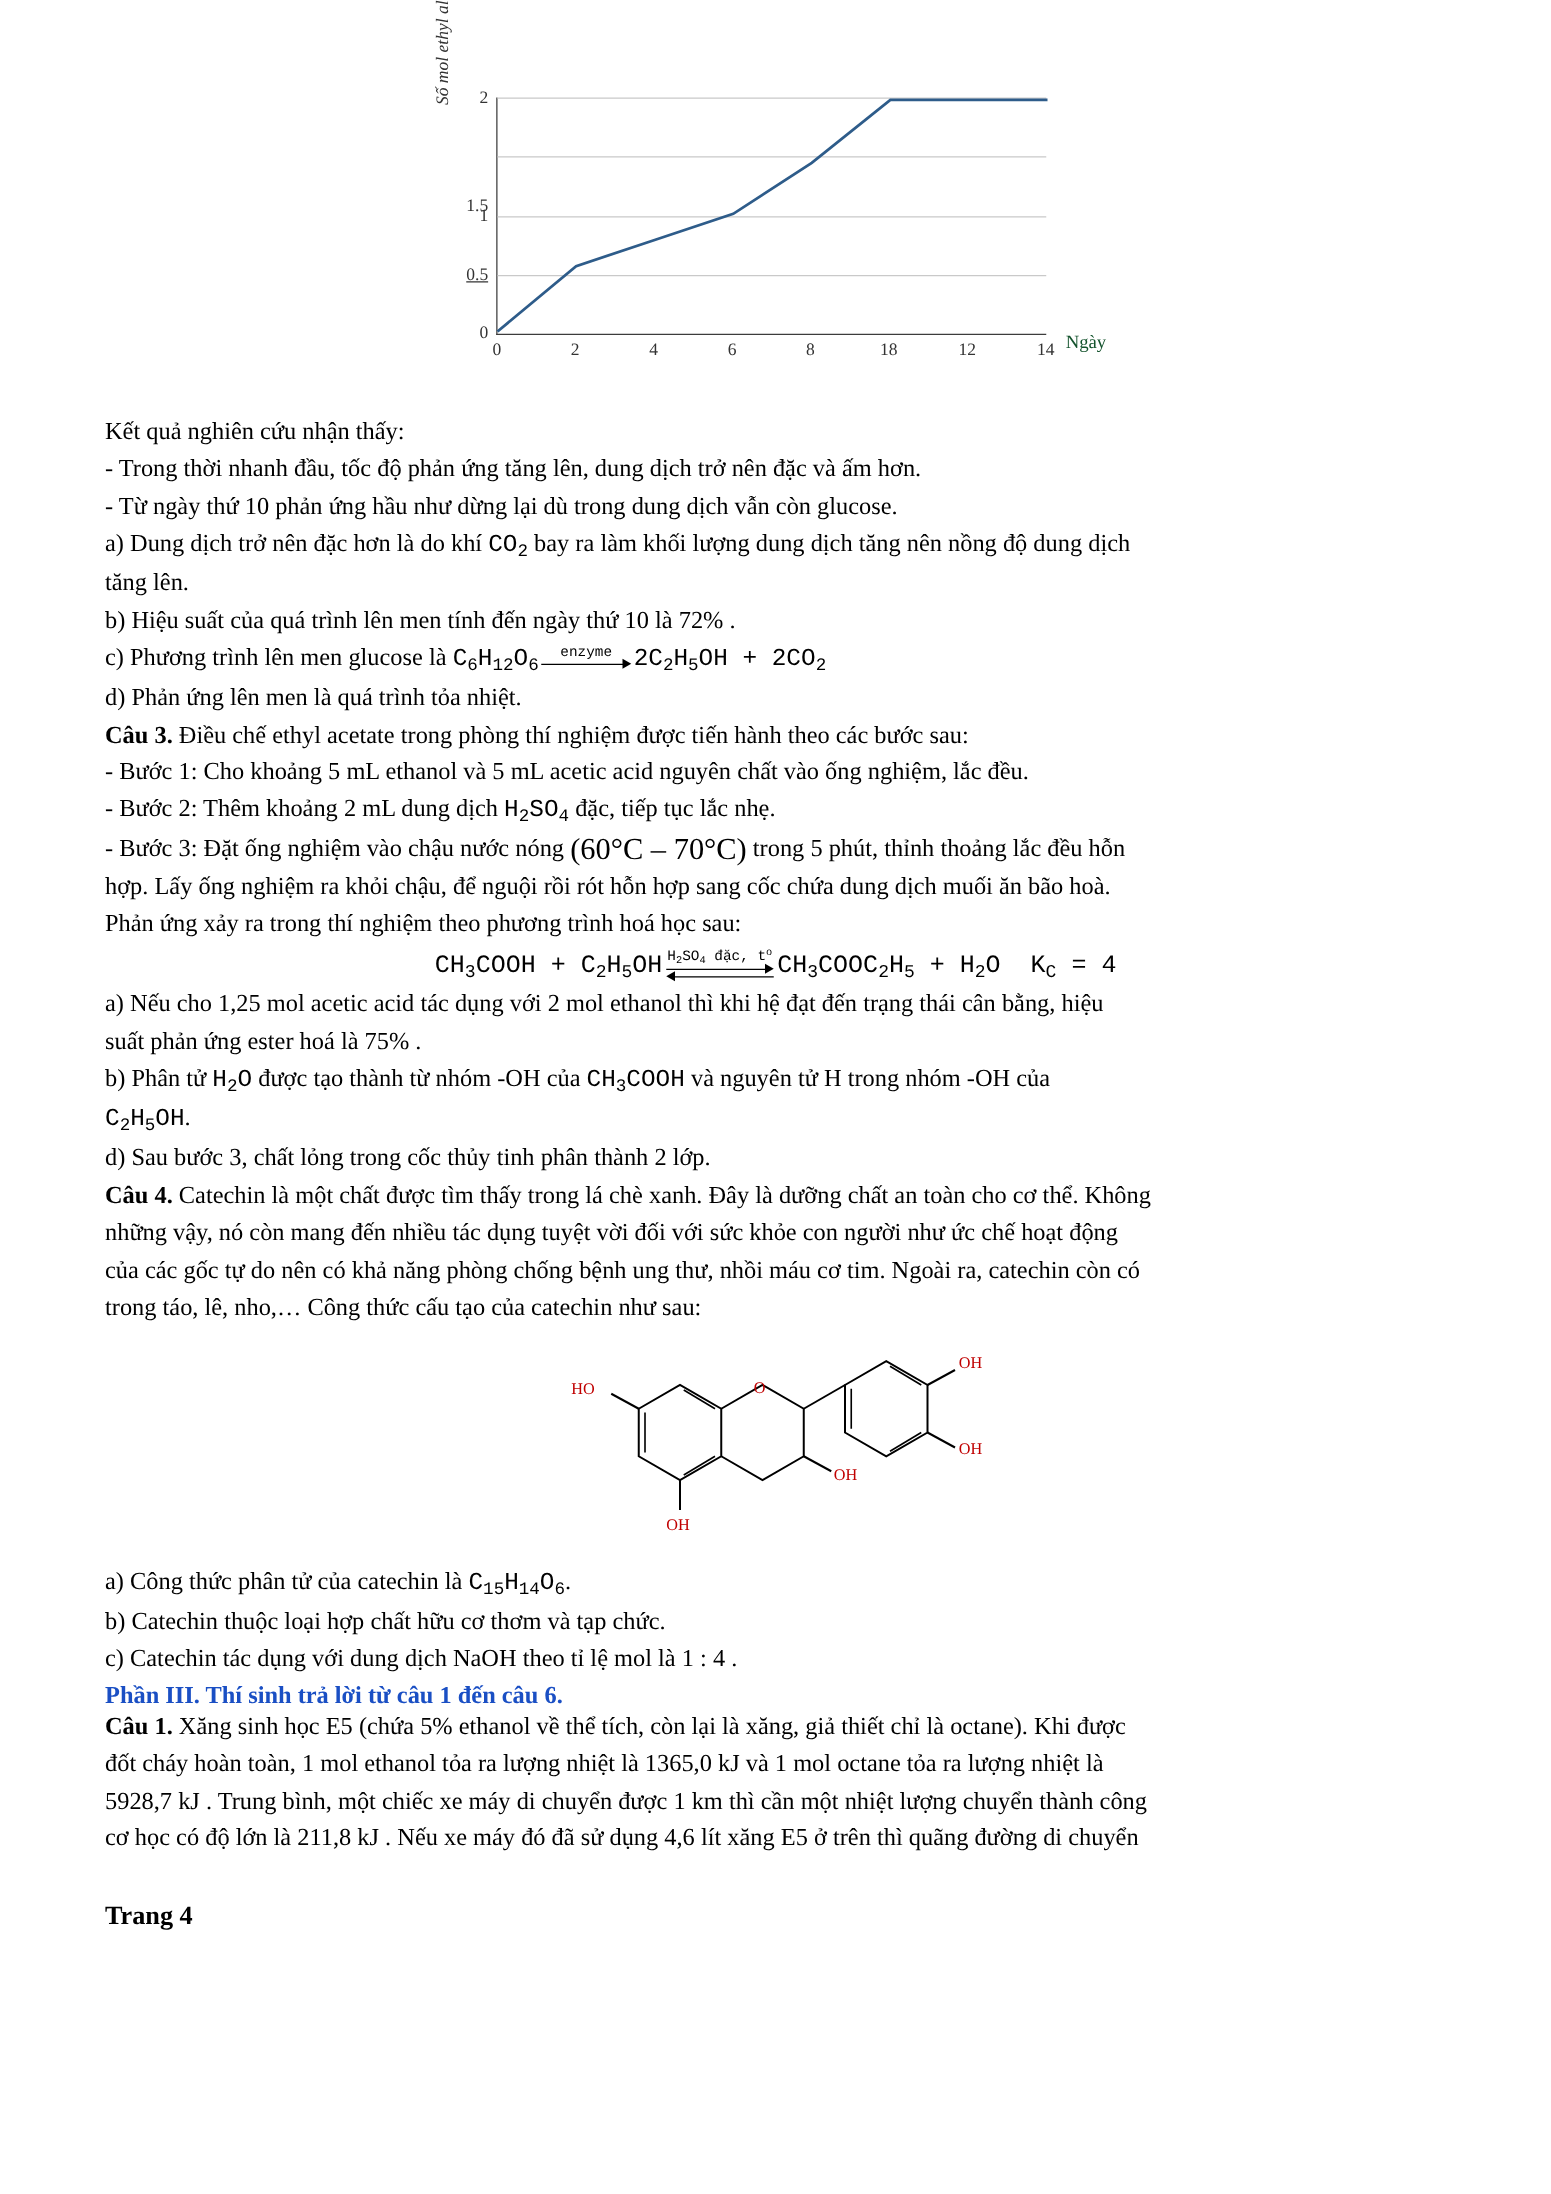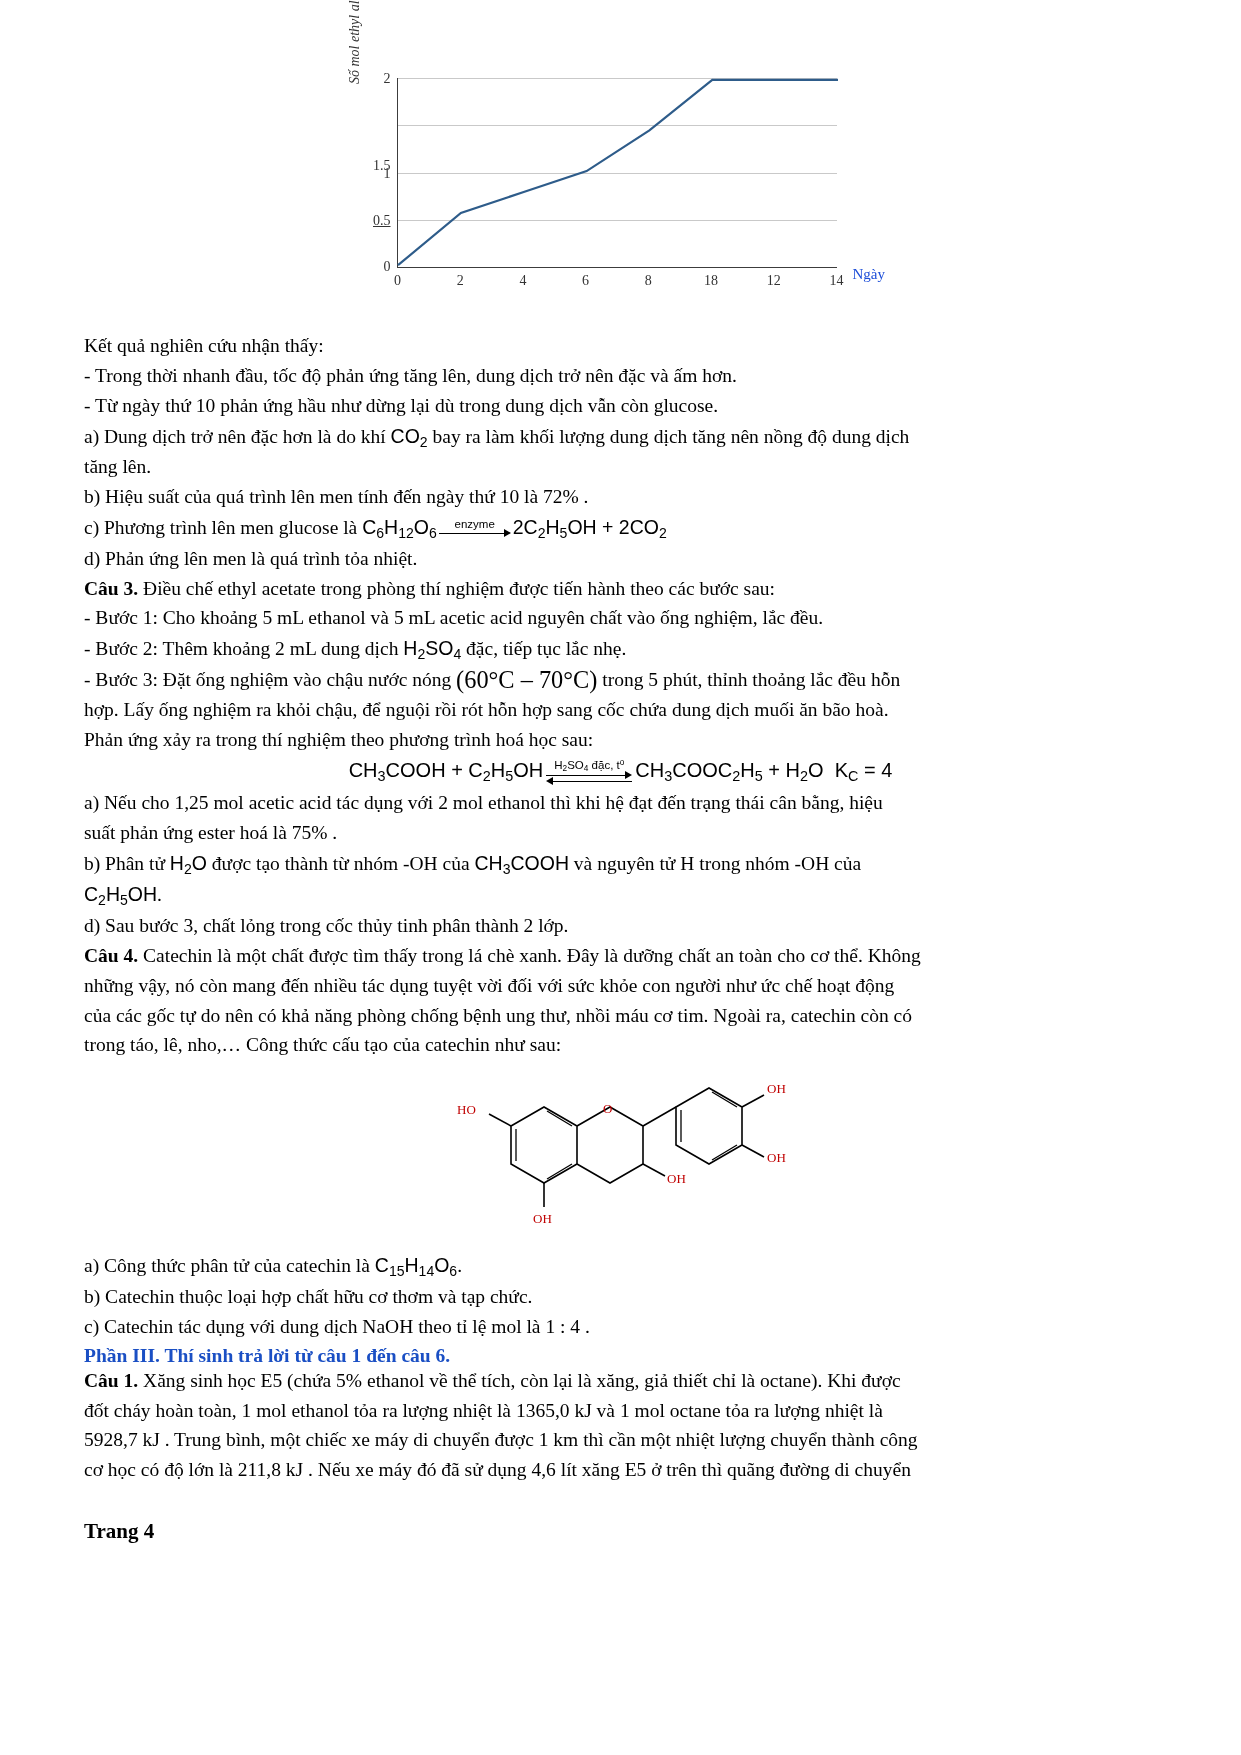--- a/index.html
+++ b/index.html
@@ -79,39 +79,39 @@
     padding-top: 6px;
     font-size: 14px;
     color: #333;
     font-family: "Liberation Serif", serif;
   }
   .xaxis-title {
     position: absolute;
     left: 512px;
     top: 196px;
     font-size: 15px;
-    color: #1d4ed8;
+    color: #14532d;
   }
   .series-svg {
     position: absolute;
     left: 0;
     top: 0;
     overflow: visible;
   }
   
   p, div.line {
     font-size: 19.5px;
     line-height: 1.48;
     margin: 0 0 1px 0;
   }
   b { font-weight: bold; }
   sub { font-size: 0.72em; vertical-align: -0.28em; }
   sup { font-size: 0.72em; vertical-align: 0.45em; }
   .formula {
-    font-family: Liberation Sans, sans-serif;
+    font-family: Liberation Mono, monospace;
   }
   .eq-center {
     text-align: center;
     font-size: 20px;
     margin: 4px 0 4px 0;
   }
   .arrow-wrap {
     display: inline-block;
     position: relative;
     vertical-align: middle;

